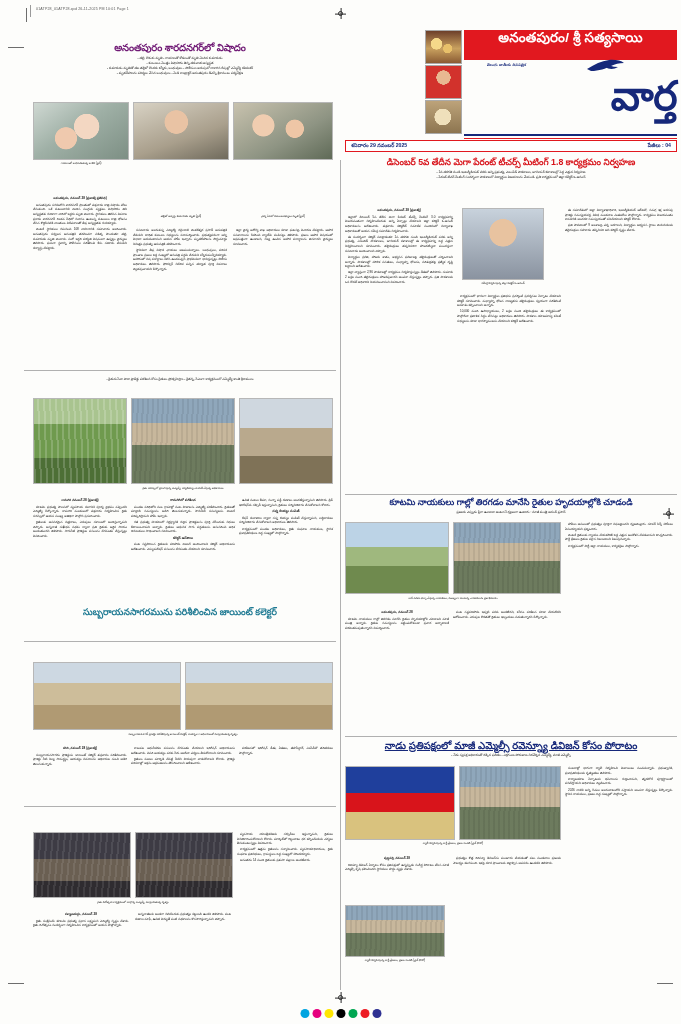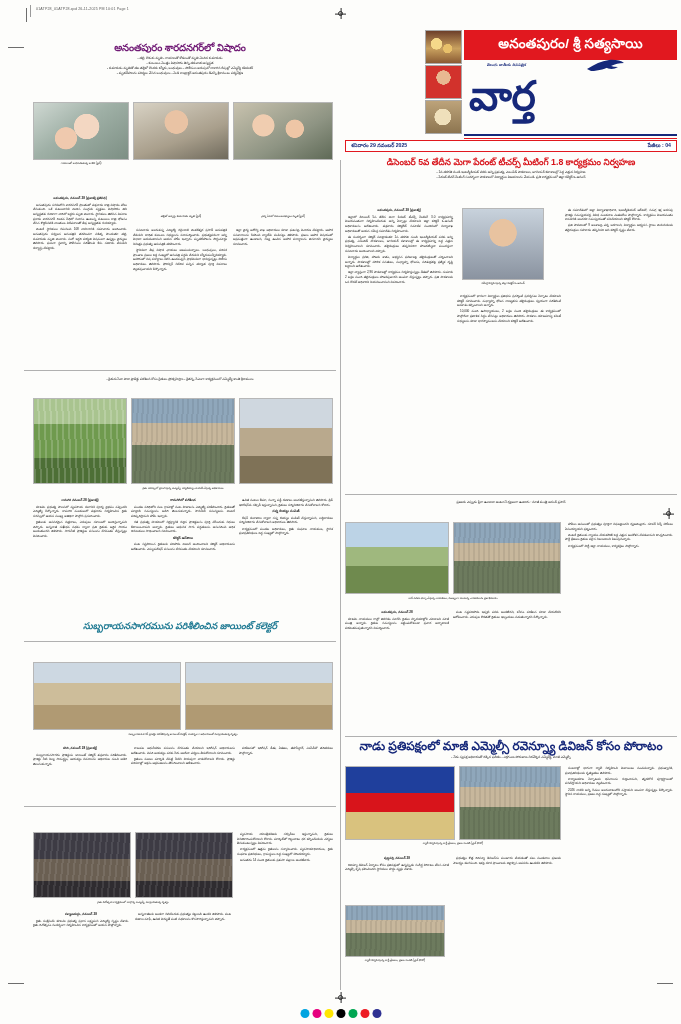--- a/index.html
+++ b/index.html
@@ -39,38 +39,38 @@
   }
   .body-col p { margin-bottom: 1.6px; text-indent: 3px; }
 
   .cap { font-size: 2.7px; color:#222; text-align:center; line-height:1.3; }
 
   
   .masthead { position:absolute; left:425px; top:30px; width:252px; height:122px; }
   .mast-red {
     position:absolute; left:39px; top:0; width:213px; height:30px;
     background:#e1181f;
-    display:flex; align-items:center; justify-content:center;
+    display:flex; justify-content:center;
   }
   .mast-red span { color:#fff; font-size:13.5px; font-weight:bold; letter-spacing:.2px; white-space:nowrap; }
   .mast-thumbs { position:absolute; left:0; top:0; width:37px; height:104px; display:flex; flex-direction:column; gap:1px; }
   .thumb { width:37px; height:34px; border:.4px solid #aaa; position:relative; overflow:hidden; }
   .t1 { background:
       radial-gradient(circle at 30% 40%, #f5d98a 0 18%, transparent 19%),
       radial-gradient(circle at 62% 55%, #e8c06a 0 16%, transparent 17%),
       linear-gradient(#6d3f2a, #c9a15f 55%, #8a5b33); }
   .t2 { background:
       radial-gradient(circle at 50% 36%, #e8b891 0 26%, transparent 27%),
       linear-gradient(#d2322c 0 100%); }
   .t3 { background:
       radial-gradient(circle at 48% 50%, #efe0bb 0 34%, transparent 35%),
       linear-gradient(#bda37a, #8d7550); }
   .mast-vaartha {
     position:absolute; left:44px; top:30px; width:208px; height:74px;
-    display:flex; align-items:center; justify-content:flex-start;
+    display:flex; align-items:center; justify-content:flex-end;
   }
   .mast-vaartha span {
     color:#16287a; font-size:41px; font-weight:bold; line-height:.92;
     letter-spacing:-.5px; white-space:nowrap;
   }
   .mast-tag {
     position:absolute; left:62px; top:33px;
     font-size:3.6px; color:#16287a; font-weight:bold; letter-spacing:.3px;
   }
   .mast-bird {
@@ -245,21 +245,21 @@
   </div>
   <div class="body-col" style="position:absolute; left:239px; top:498px; width:94px; height:140px;">
     <p>ఉచిత పంటల బీమా, సున్నా వడ్డీ రుణాలు అందజేస్తున్నామని తెలిపారు. డ్రిప్ ఇరిగేషన్‌కు సబ్సిడీ ఇస్తున్నామని, రైతులు సద్వినియోగం చేసుకోవాలని కోరారు.</p>
     <div style="font-weight:bold; text-align:center; font-size:3.3px; margin:2px 0 1.5px;">సన్న బియ్యం పంపిణీ</div>
     <p>రేషన్ దుకాణాల ద్వారా సన్న బియ్యం పంపిణీ చేస్తున్నామని, లబ్ధిదారులు సద్వినియోగం చేసుకోవాలని అధికారులు తెలిపారు.</p>
     <p>కార్యక్రమంలో మండల అధికారులు, రైతు సంఘాల నాయకులు, స్థానిక ప్రజాప్రతినిధులు పెద్ద సంఖ్యలో పాల్గొన్నారు.</p>
   </div>
 
   <div class="rule rule-h" style="left:24px; top:641px; width:312px;"></div>
 
-  <div style="position:absolute; left:22px; top:621px; width:316px;font-style:italic;">
+  <div style="position:absolute; left:22px; top:607px; width:316px;">
     <div class="hl hl-teal">సుబ్బరాయనసాగరమును పరిశీలించిన జాయింట్ కలెక్టర్</div>
   </div>
   <div class="ph pDust" style="left:33px;  top:662px; width:148px; height:68px;"></div>
   <div class="ph pDust" style="left:185px; top:662px; width:148px; height:68px;"></div>
   <div class="cap" style="position:absolute; left:33px; top:733px; width:300px;">సుబ్బరాయనసాగర్ ప్రాజెక్టు పరిశీలిస్తున్న జాయింట్ కలెక్టర్, సందర్భంగా అధికారులతో మాట్లాడుతున్న దృశ్యం</div>
 
   <div class="body-col" style="position:absolute; left:33px; top:746px; width:94px; height:60px;">
     <div style="font-weight:bold; text-align:center; font-size:3.1px; margin-bottom:2px;">కదిరి, నవంబర్ 28 (ప్రజాశక్తి)</div>
     <p>సుబ్బరాయనసాగరం ప్రాజెక్టును జాయింట్ కలెక్టర్ శుక్రవారం పరిశీలించారు. ప్రాజెక్టు నీటి నిల్వ సామర్థ్యం, ఆయకట్టు వివరాలను అధికారుల నుంచి అడిగి తెలుసుకున్నారు.</p>
   </div>
@@ -313,20 +313,21 @@
     <p>10,000 మంది ఉపాధ్యాయులు, 2 లక్షల మంది తల్లిదండ్రులు ఈ కార్యక్రమంలో పాల్గొనేలా ప్రణాళిక సిద్ధం చేసినట్లు అధికారులు తెలిపారు. పాఠశాల యాజమాన్య కమిటీ సభ్యులను కూడా భాగస్వాములను చేయాలని కలెక్టర్ ఆదేశించారు.</p>
   </div>
   <div class="body-col" style="position:absolute; left:565px; top:208px; width:108px; height:282px;">
     <p>ఈ సమావేశంలో జిల్లా విద్యాశాఖాధికారి, ఇంటర్మీడియట్ ఆర్ఐవో, సమగ్ర శిక్ష అదనపు ప్రాజెక్టు సమన్వయకర్త, వివిధ మండలాల ఎంఈవోలు పాల్గొన్నారు. కార్యక్రమం విజయవంతం కావడానికి అందరూ సమన్వయంతో పనిచేయాలని కలెక్టర్ కోరారు.</p>
     <p>ప్రతి పాఠశాలలో 9 అంశాలపై చర్చ జరగాలని, విద్యార్థుల అభ్యసన స్థాయి మెరుగుదలకు తల్లిదండ్రుల సహకారం తప్పనిసరి అని కలెక్టర్ స్పష్టం చేశారు.</p>
   </div>
 
   <div class="rule rule-h" style="left:345px; top:494px; width:332px;"></div>
 
   <div style="position:absolute; left:345px; top:498px; width:332px;">
+    <div class="hl hl-blue" style="font-size:8.6px;">కూటమి నాయకులు గాల్లో తిరగడం మానేసి రైతుల హృదయాల్లోకి చూడండి</div>
     <div class="sub" style="margin-top:2px;">ప్రజలకు ఎప్పుడు ఫ్రీగా ఉండాలా అంటూనే ధ్వజంగా ఉంటారు :  మాజీ మంత్రి ఆనంద్ ప్రసాద్</div>
   </div>
   <div class="ph pField" style="left:345px; top:522px; width:104px; height:72px;"></div>
   <div class="ph pCrowd" style="left:453px; top:522px; width:108px; height:72px;"></div>
   <div class="cap" style="position:absolute; left:345px; top:597px; width:216px;">లారీ ఎదుట ధర్నా చేస్తున్న నాయకులు, ముఖ్యంగా ఉంటున్న నాయకులను ప్రజాభిమానం</div>
 
   <div class="body-col" style="position:absolute; left:565px; top:522px; width:108px; height:212px;">
     <p>హామీల అమలులో ప్రభుత్వం పూర్తిగా విఫలమైందని ధ్వజమెత్తారు. సూపర్ సిక్స్ హామీలు ఏమయ్యాయని ప్రశ్నించారు.</p>
     <p>వెంటనే రైతులకు న్యాయం చేయకపోతే పెద్ద ఎత్తున ఆందోళన చేపడతామని హెచ్చరించారు. పార్టీ శ్రేణులు రైతుల పక్షాన నిలబడాలని పిలుపునిచ్చారు.</p>
     <p>కార్యక్రమంలో పార్టీ జిల్లా నాయకులు, కార్యకర్తలు పాల్గొన్నారు.</p>
@@ -335,21 +336,21 @@
     <div style="font-weight:bold; text-align:center; font-size:3.1px; margin-bottom:2px;">అనంతపురం, నవంబర్ 28</div>
     <p>కూటమి నాయకులు గాల్లో తిరగడం మానేసి రైతుల హృదయాల్లోకి చూడాలని మాజీ మంత్రి అన్నారు. రైతుల సమస్యలను పట్టించుకోకుండా ప్రచార ఆర్భాటాలకే పరిమితమవుతున్నారని విమర్శించారు.</p>
   </div>
   <div class="body-col" style="position:absolute; left:453px; top:610px; width:108px; height:124px;">
     <p>పంట నష్టపరిహారం ఇప్పటి వరకు అందలేదని, కనీసం పరిశీలన కూడా చేయలేదని ఆరోపించారు. ఎరువుల కొరతతో రైతులు ఇబ్బందులు పడుతున్నారని పేర్కొన్నారు.</p>
   </div>
 
   <div class="rule rule-h" style="left:345px; top:736px; width:332px;"></div>
 
   <div style="position:absolute; left:345px; top:740px; width:332px;">
-    <div class="hl hl-blue" style="font-size:12px;">నాడు ప్రతిపక్షంలో మాజీ ఎమ్మెల్సీ రవెన్న్యూ డివిజన్ కోసం పోరాటం</div>
+    <div class="hl hl-blue" style="font-size:10px;text-decoration:underline;">నాడు ప్రతిపక్షంలో మాజీ ఎమ్మెల్సీ రవెన్న్యూ డివిజన్ కోసం పోరాటం</div>
     <div class="sub" style="margin-top:2px;">- నేడు స్వపక్ష అధికారంతో దక్కిన ఫలితం - ఎర్రగుంట పోరుబాట నిరవేర్చిన ఎమ్మెల్యే, మాజీ ఎమ్మెల్సీ</div>
   </div>
   <div class="ph pBanner" style="left:345px; top:766px; width:110px; height:74px;"></div>
   <div class="ph pCrowd" style="left:459px; top:766px; width:102px; height:74px;"></div>
   <div class="cap" style="position:absolute; left:345px; top:842px; width:216px;">ర్యాలీ నిర్వహిస్తున్న పార్టీ శ్రేణులు, ప్రజల సందడి (ఫైల్ ఫోటో)</div>
 
   <div class="body-col" style="position:absolute; left:565px; top:766px; width:108px; height:216px;">
     <p>సంబరాల్లో భాగంగా ర్యాలీ నిర్వహించి మిఠాయిలు పంచుకున్నారు. ప్రభుత్వానికి, ప్రజాప్రతినిధులకు కృతజ్ఞతలు తెలిపారు.</p>
     <p>కార్యాలయాల ఏర్పాటుకు భవనాలను గుర్తించామని, త్వరలోనే పూర్తిస్థాయిలో పనిచేస్తాయని అధికారులు వెల్లడించారు.</p>
     <p>2026 నాటికి అన్ని సేవలు అందుబాటులోకి వస్తాయని అంచనా వేస్తున్నట్లు పేర్కొన్నారు. స్థానిక నాయకులు, ప్రజలు పెద్ద సంఖ్యలో పాల్గొన్నారు.</p>

